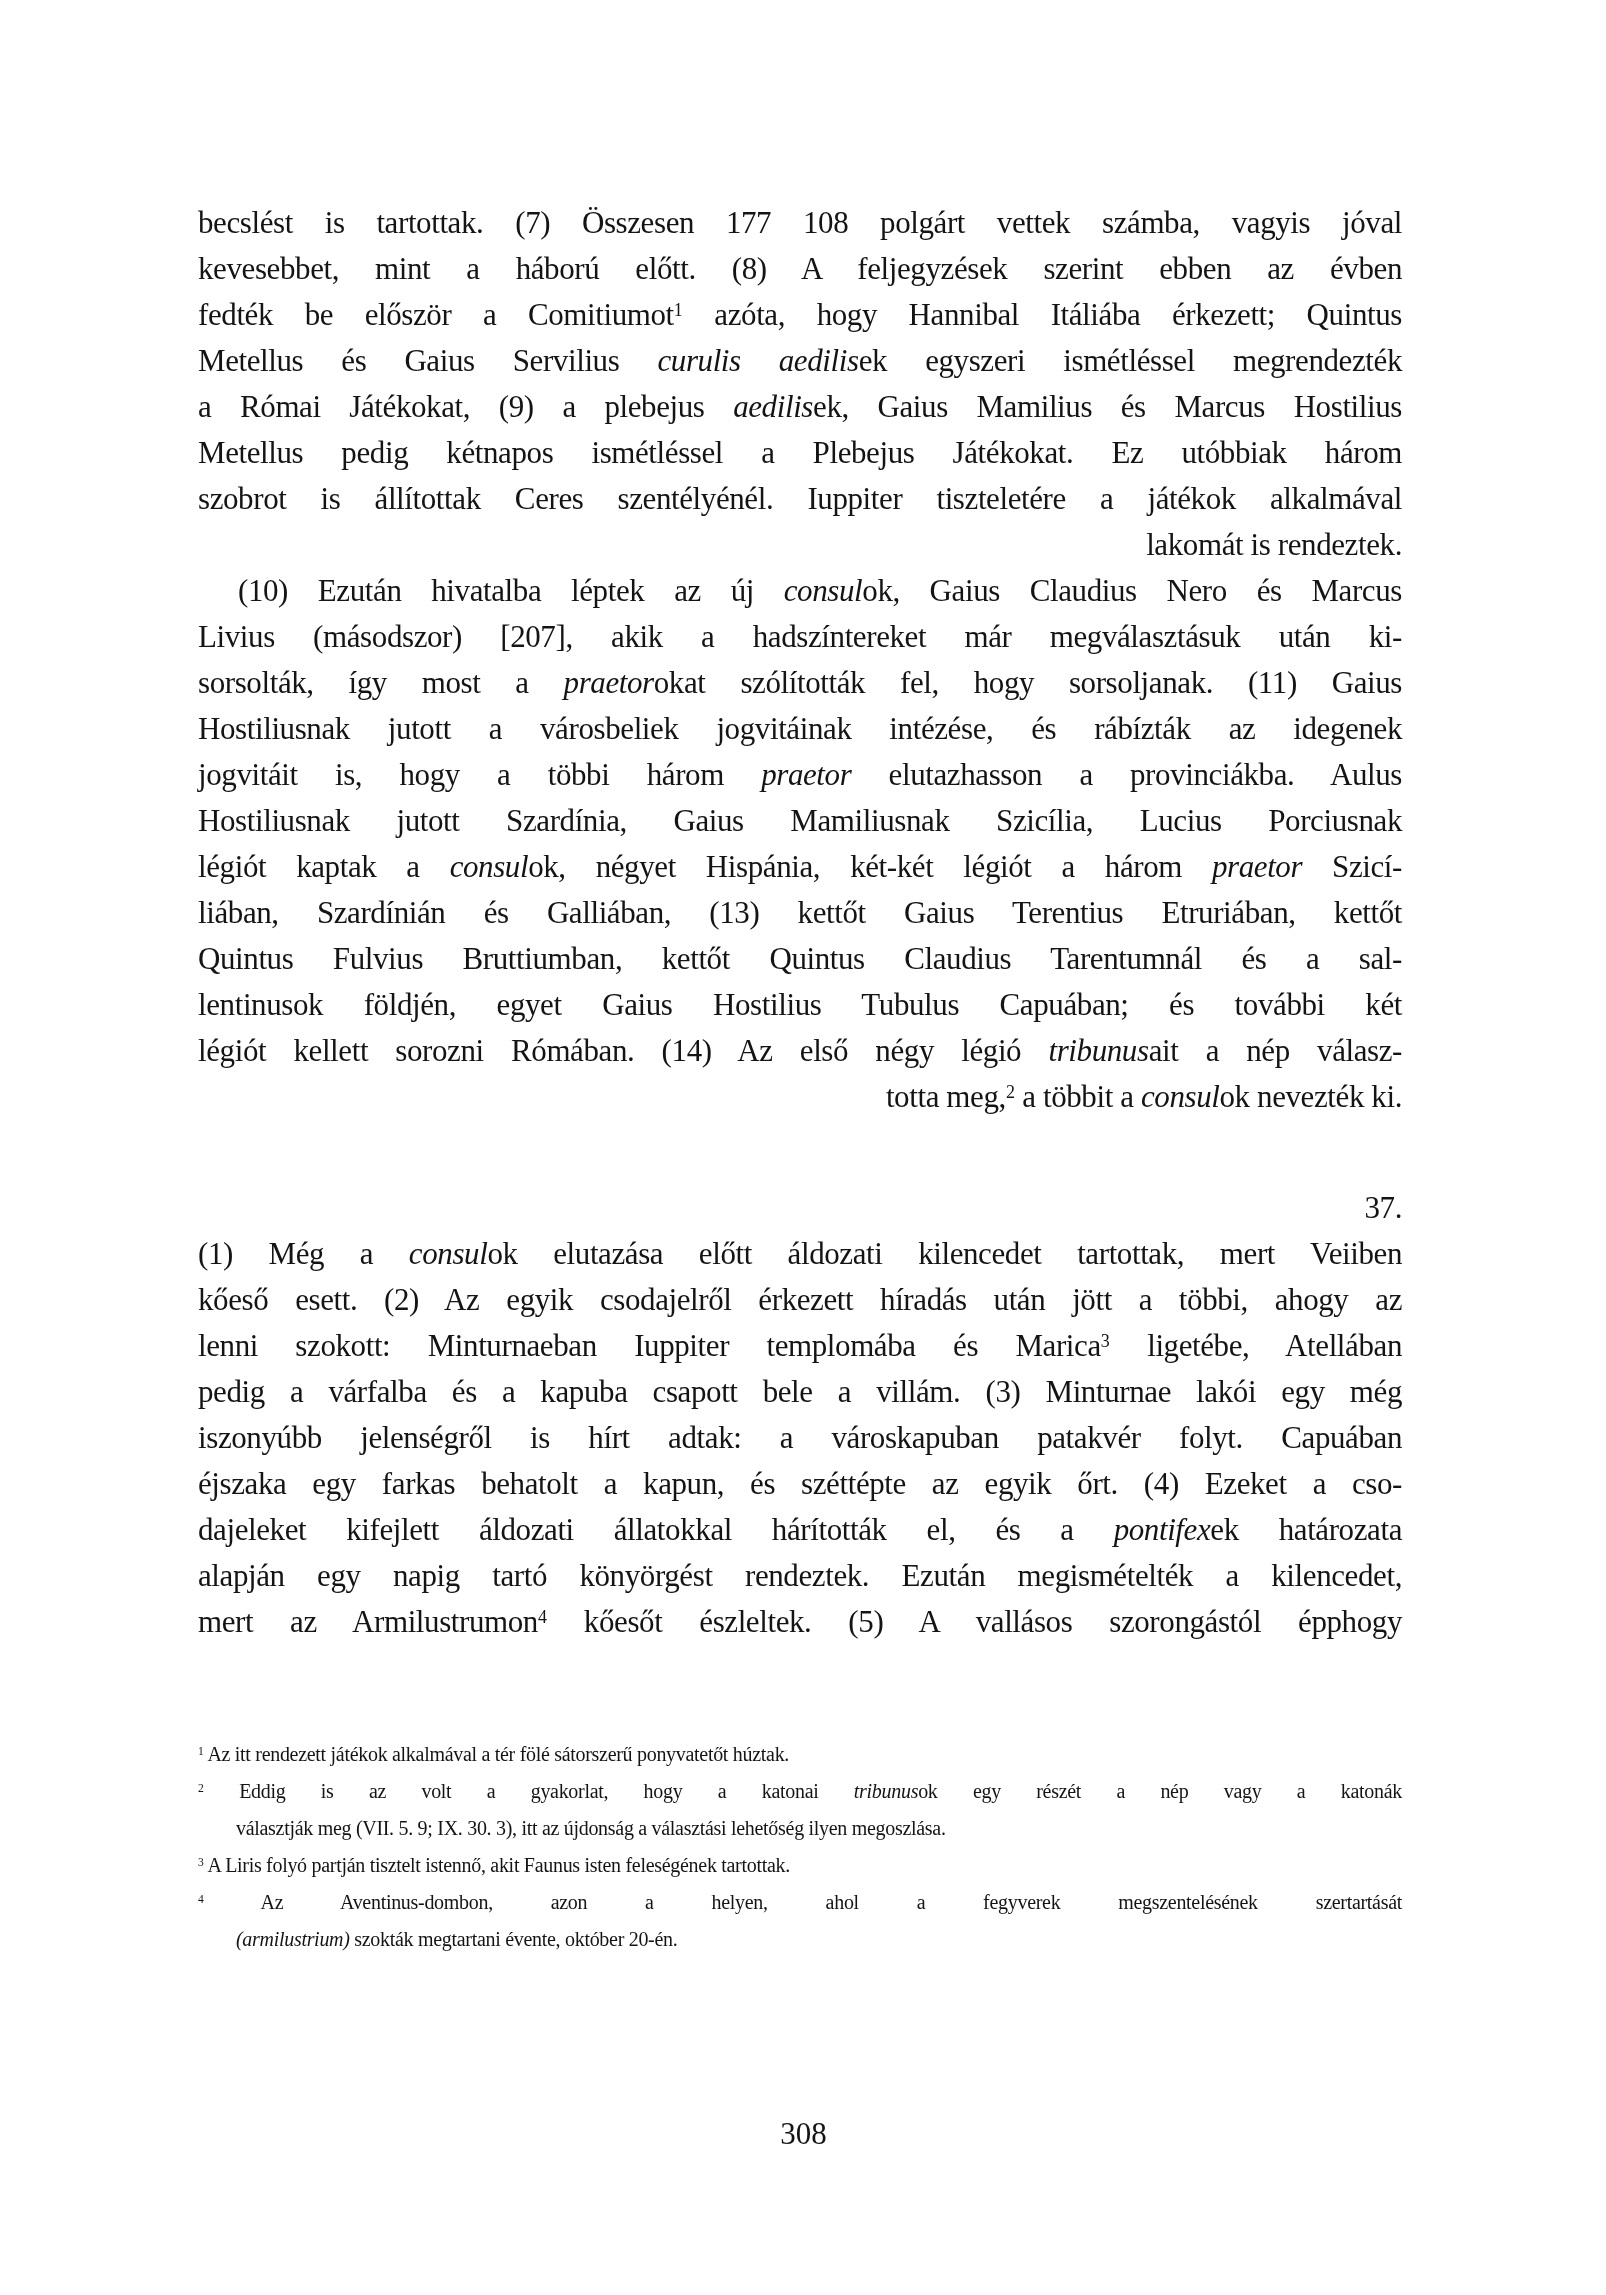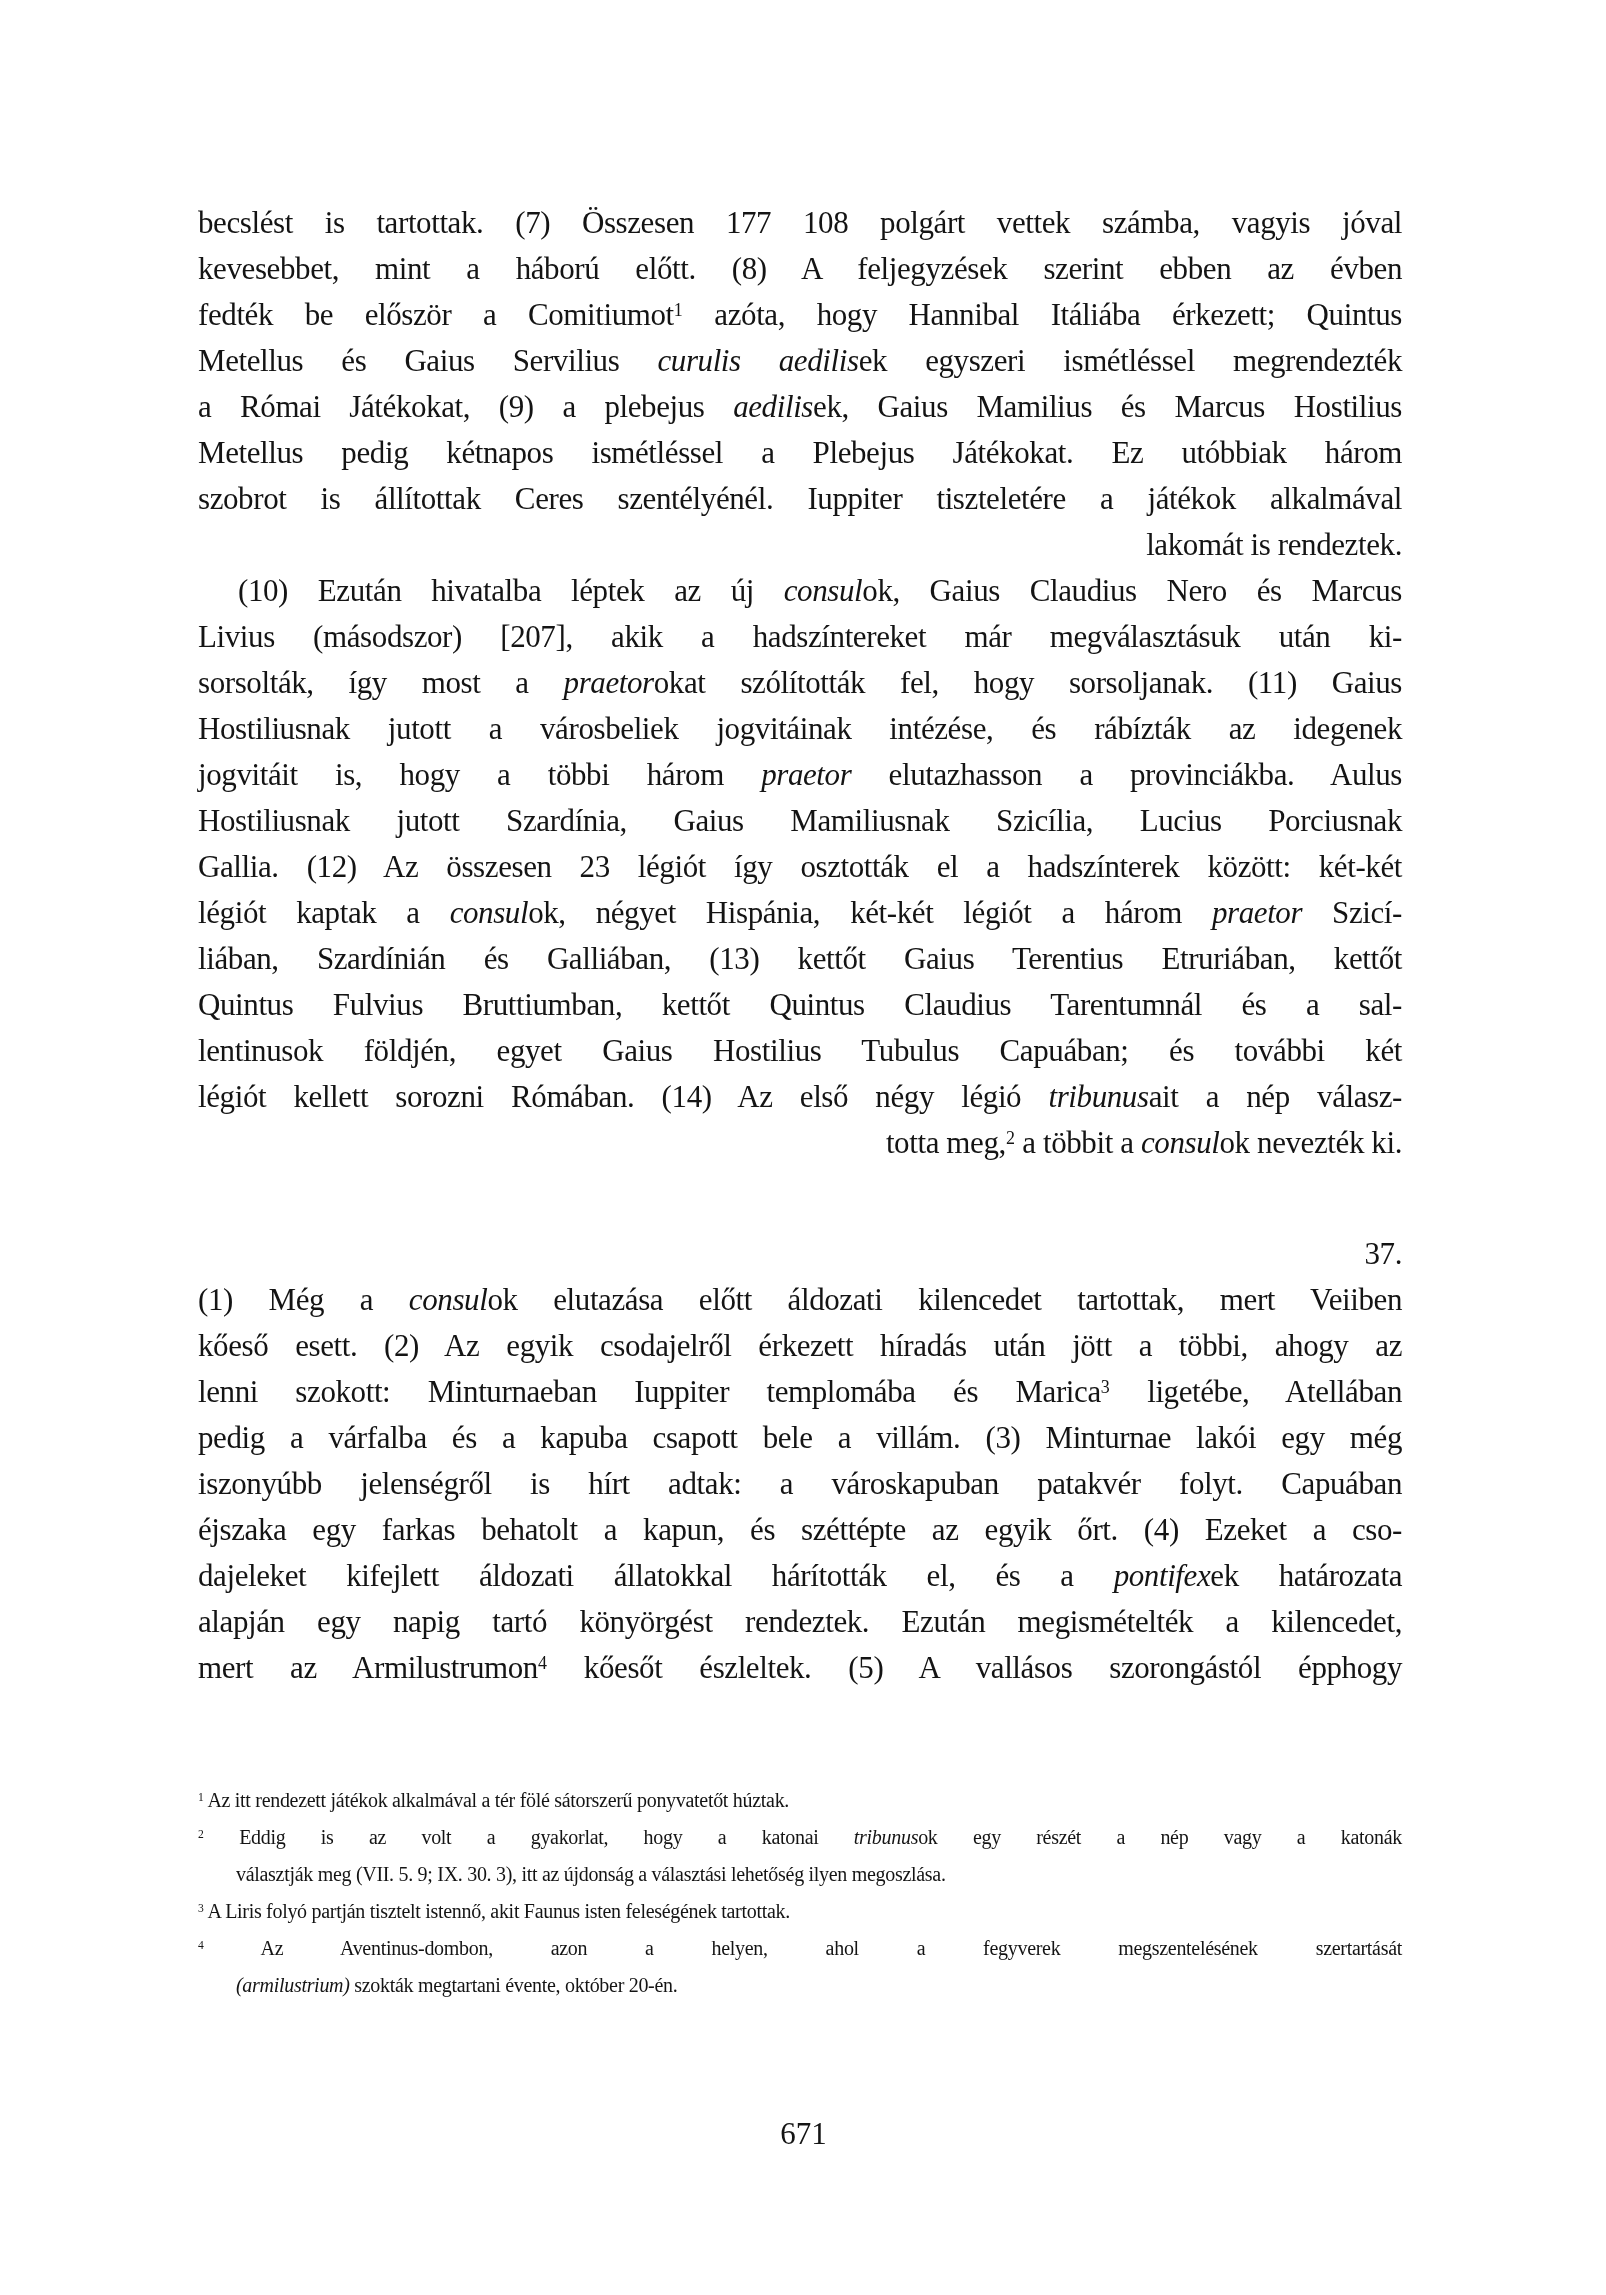--- a/index.html
+++ b/index.html
@@ -71,21 +71,20 @@
         <div class="bline just"><span>a Római Játékokat, (9) a plebejus </span><i>aedilis</i><span>ek, Gaius Mamilius és Marcus Hostilius</span></div>
         <div class="bline just"><span>Metellus pedig kétnapos ismétléssel a Plebejus Játékokat. Ez utóbbiak három</span></div>
         <div class="bline just"><span>szobrot is állítottak Ceres szentélyénél. Iuppiter tiszteletére a játékok alkalmával</span></div>
         <div class="bline"><span>lakomát is rendeztek.</span></div>
         <div class="bline just ind"><span>(10) Ezután hivatalba léptek az új </span><i>consul</i><span>ok, Gaius Claudius Nero és Marcus</span></div>
         <div class="bline just"><span>Livius (másodszor) [207], akik a hadszíntereket már megválasztásuk után ki-</span></div>
         <div class="bline just"><span>sorsolták, így most a </span><i>praetor</i><span>okat szólították fel, hogy sorsoljanak. (11) Gaius</span></div>
         <div class="bline just"><span>Hostiliusnak jutott a városbeliek jogvitáinak intézése, és rábízták az idegenek</span></div>
         <div class="bline just"><span>jogvitáit is, hogy a többi három </span><i>praetor</i><span> elutazhasson a provinciákba. Aulus</span></div>
         <div class="bline just"><span>Hostiliusnak jutott Szardínia, Gaius Mamiliusnak Szicília, Lucius Porciusnak</span></div>
-        <div class="bline just"><span>Gallia. (12) Az összesen 23 légiót így osztották el a hadszínterek között: két-két</span></div>
         <div class="bline just"><span>légiót kaptak a </span><i>consul</i><span>ok, négyet Hispánia, két-két légiót a három </span><i>praetor</i><span> Szicí-</span></div>
         <div class="bline just"><span>liában, Szardínián és Galliában, (13) kettőt Gaius Terentius Etruriában, kettőt</span></div>
         <div class="bline just"><span>Quintus Fulvius Bruttiumban, kettőt Quintus Claudius Tarentumnál és a sal-</span></div>
         <div class="bline just"><span>lentinusok földjén, egyet Gaius Hostilius Tubulus Capuában; és további két</span></div>
         <div class="bline just"><span>légiót kellett sorozni Rómában. (14) Az első négy légió </span><i>tribunus</i><span>ait a nép válasz-</span></div>
         <div class="bline"><span>totta meg,</span><sup>2</sup><span> a többit a </span><i>consul</i><span>ok nevezték ki.</span></div>
         <div class="bline head"><span>37.</span></div>
         <div class="bline just"><span>(1) Még a </span><i>consul</i><span>ok elutazása előtt áldozati kilencedet tartottak, mert Veiiben</span></div>
         <div class="bline just"><span>kőeső esett. (2) Az egyik csodajelről érkezett híradás után jött a többi, ahogy az</span></div>
         <div class="bline just"><span>lenni szokott: Minturnaeban Iuppiter templomába és Marica</span><sup>3</sup><span> ligetébe, Atellában</span></div>
@@ -98,15 +97,15 @@
       </div>
     <div class="footnotes">
         <div class="fline"><sup>1</sup><span> Az itt rendezett játékok alkalmával a tér fölé sátorszerű ponyvatetőt húztak.</span></div>
         <div class="fline just"><sup>2</sup><span> Eddig is az volt a gyakorlat, hogy a katonai </span><i>tribunus</i><span>ok egy részét a nép vagy a katonák</span></div>
         <div class="fline cont"><span>választják meg (VII. 5. 9; IX. 30. 3), itt az újdonság a választási lehetőség ilyen megoszlása.</span></div>
         <div class="fline"><sup>3</sup><span> A Liris folyó partján tisztelt istennő, akit Faunus isten feleségének tartottak.</span></div>
         <div class="fline just"><sup>4</sup><span> Az Aventinus-dombon, azon a helyen, ahol a fegyverek megszentelésének szertartását</span></div>
         <div class="fline cont"><i>(armilustrium)</i><span> szokták megtartani évente, október 20-én.</span></div>
       </div>
   </div>
-  <div class="pageno">671</div>
+  <div class="pageno">308</div>
 </div>
 
 
 </body></html>

